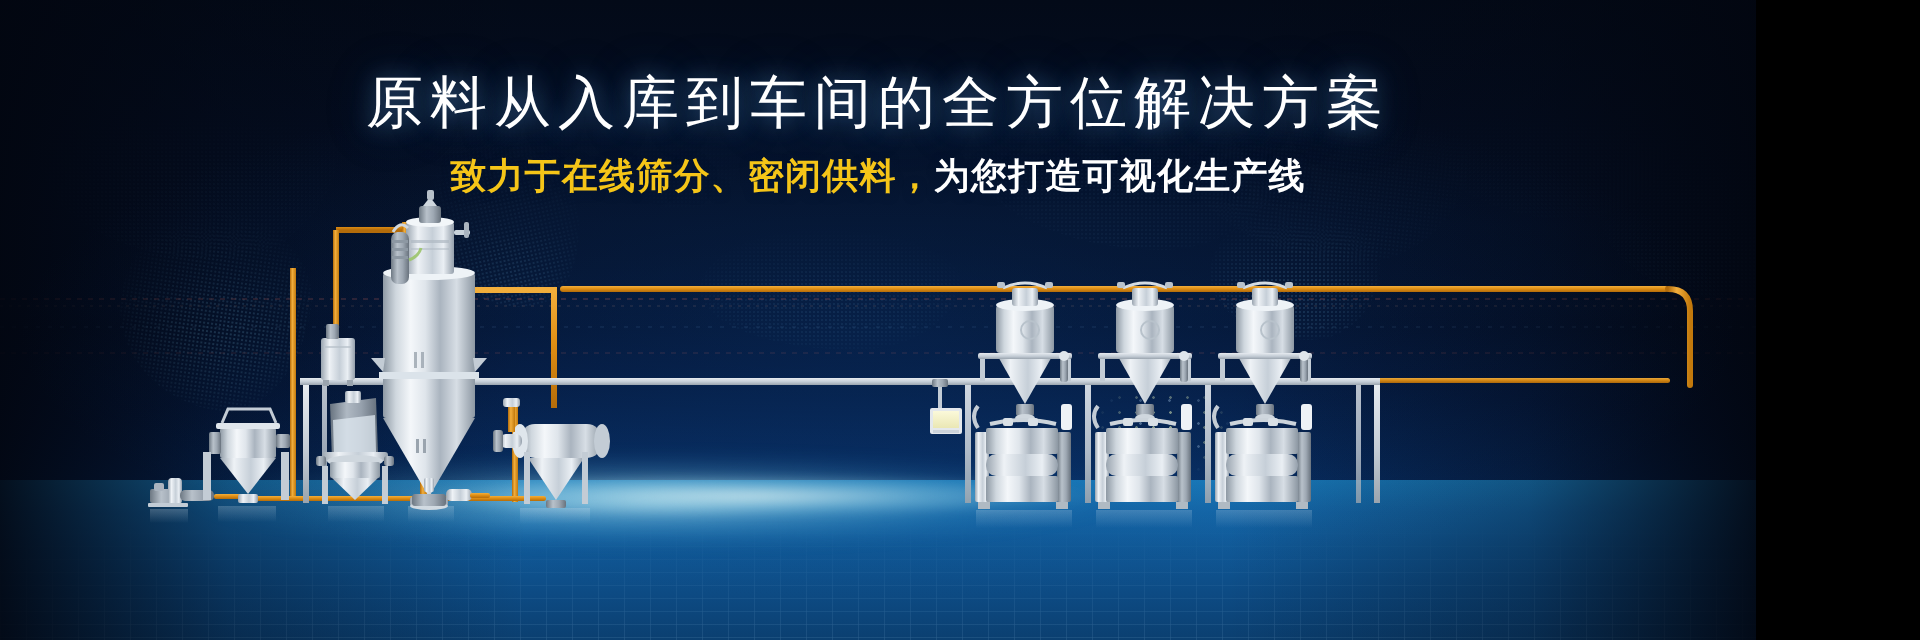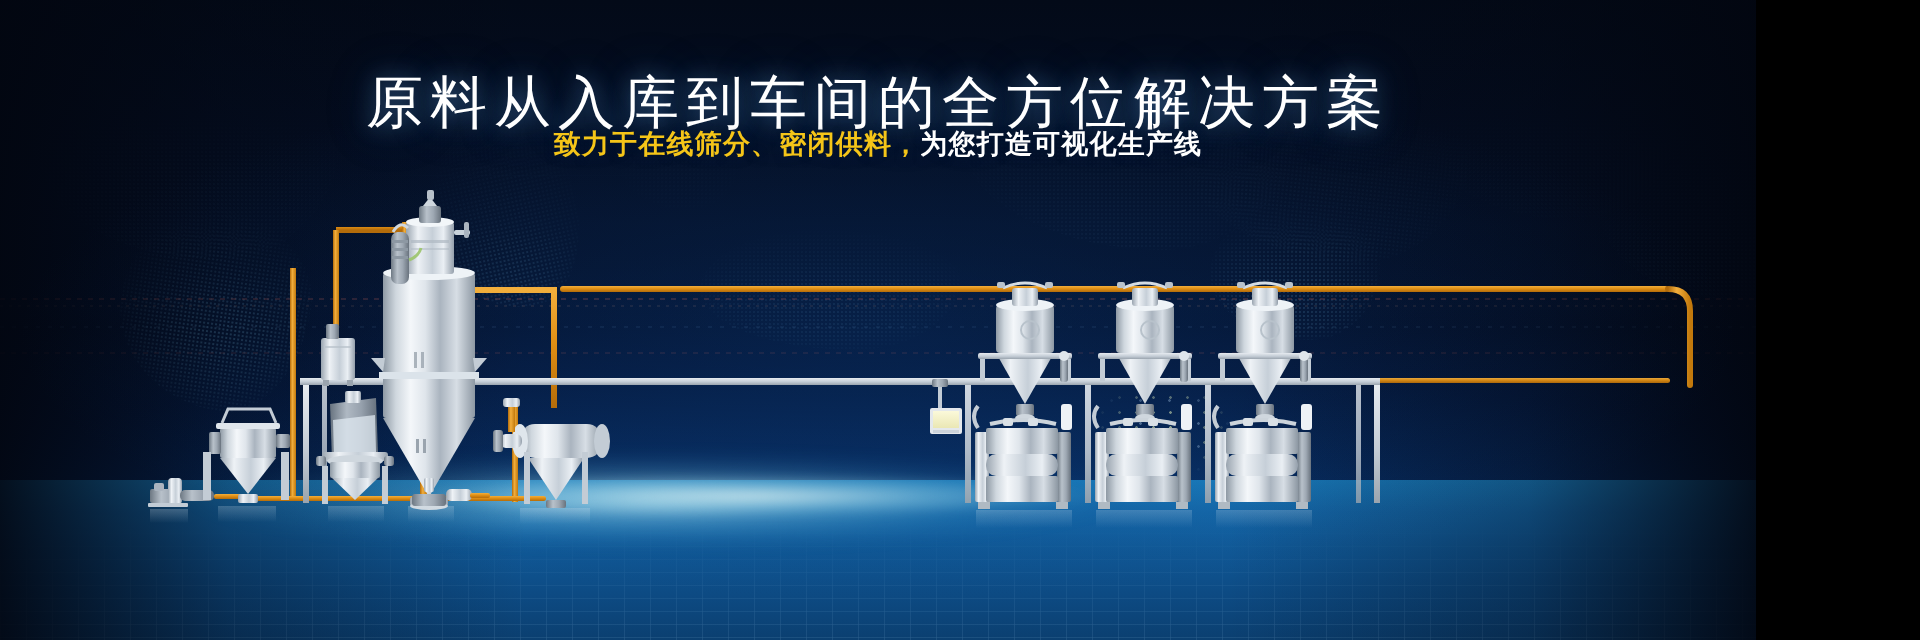--- a/index.html
+++ b/index.html
@@ -75,21 +75,21 @@
     mask-image:radial-gradient(ellipse 46% 44% at 52% 42%, #000 0%, rgba(0,0,0,.5) 48%, rgba(0,0,0,0) 75%);}
 
   
   .copy{position:absolute;left:0;right:0;top:74px;text-align:center;z-index:40;}
   .headline{
     font-size:57px;line-height:1;letter-spacing:7px;color:#ffffff;
     font-weight:300;white-space:nowrap;
     text-shadow:0 0 22px rgba(120,190,255,.45),0 0 48px rgba(40,110,190,.35);
   }
   .subline{
-    font-size:27px;line-height:1;letter-spacing:1.2px;
+    margin-top:27px;font-size:36px;line-height:1;letter-spacing:1.2px;
     font-weight:700;white-space:nowrap;
     text-shadow:0 2px 8px rgba(0,20,50,.75);
   }
   .subline .gold{color:#f5c518;}
   .subline .wht{color:#ffffff;}
 
   
   .equip{position:absolute;left:0;top:0;width:1920px;height:640px;z-index:30;}
 </style>
 </head>

